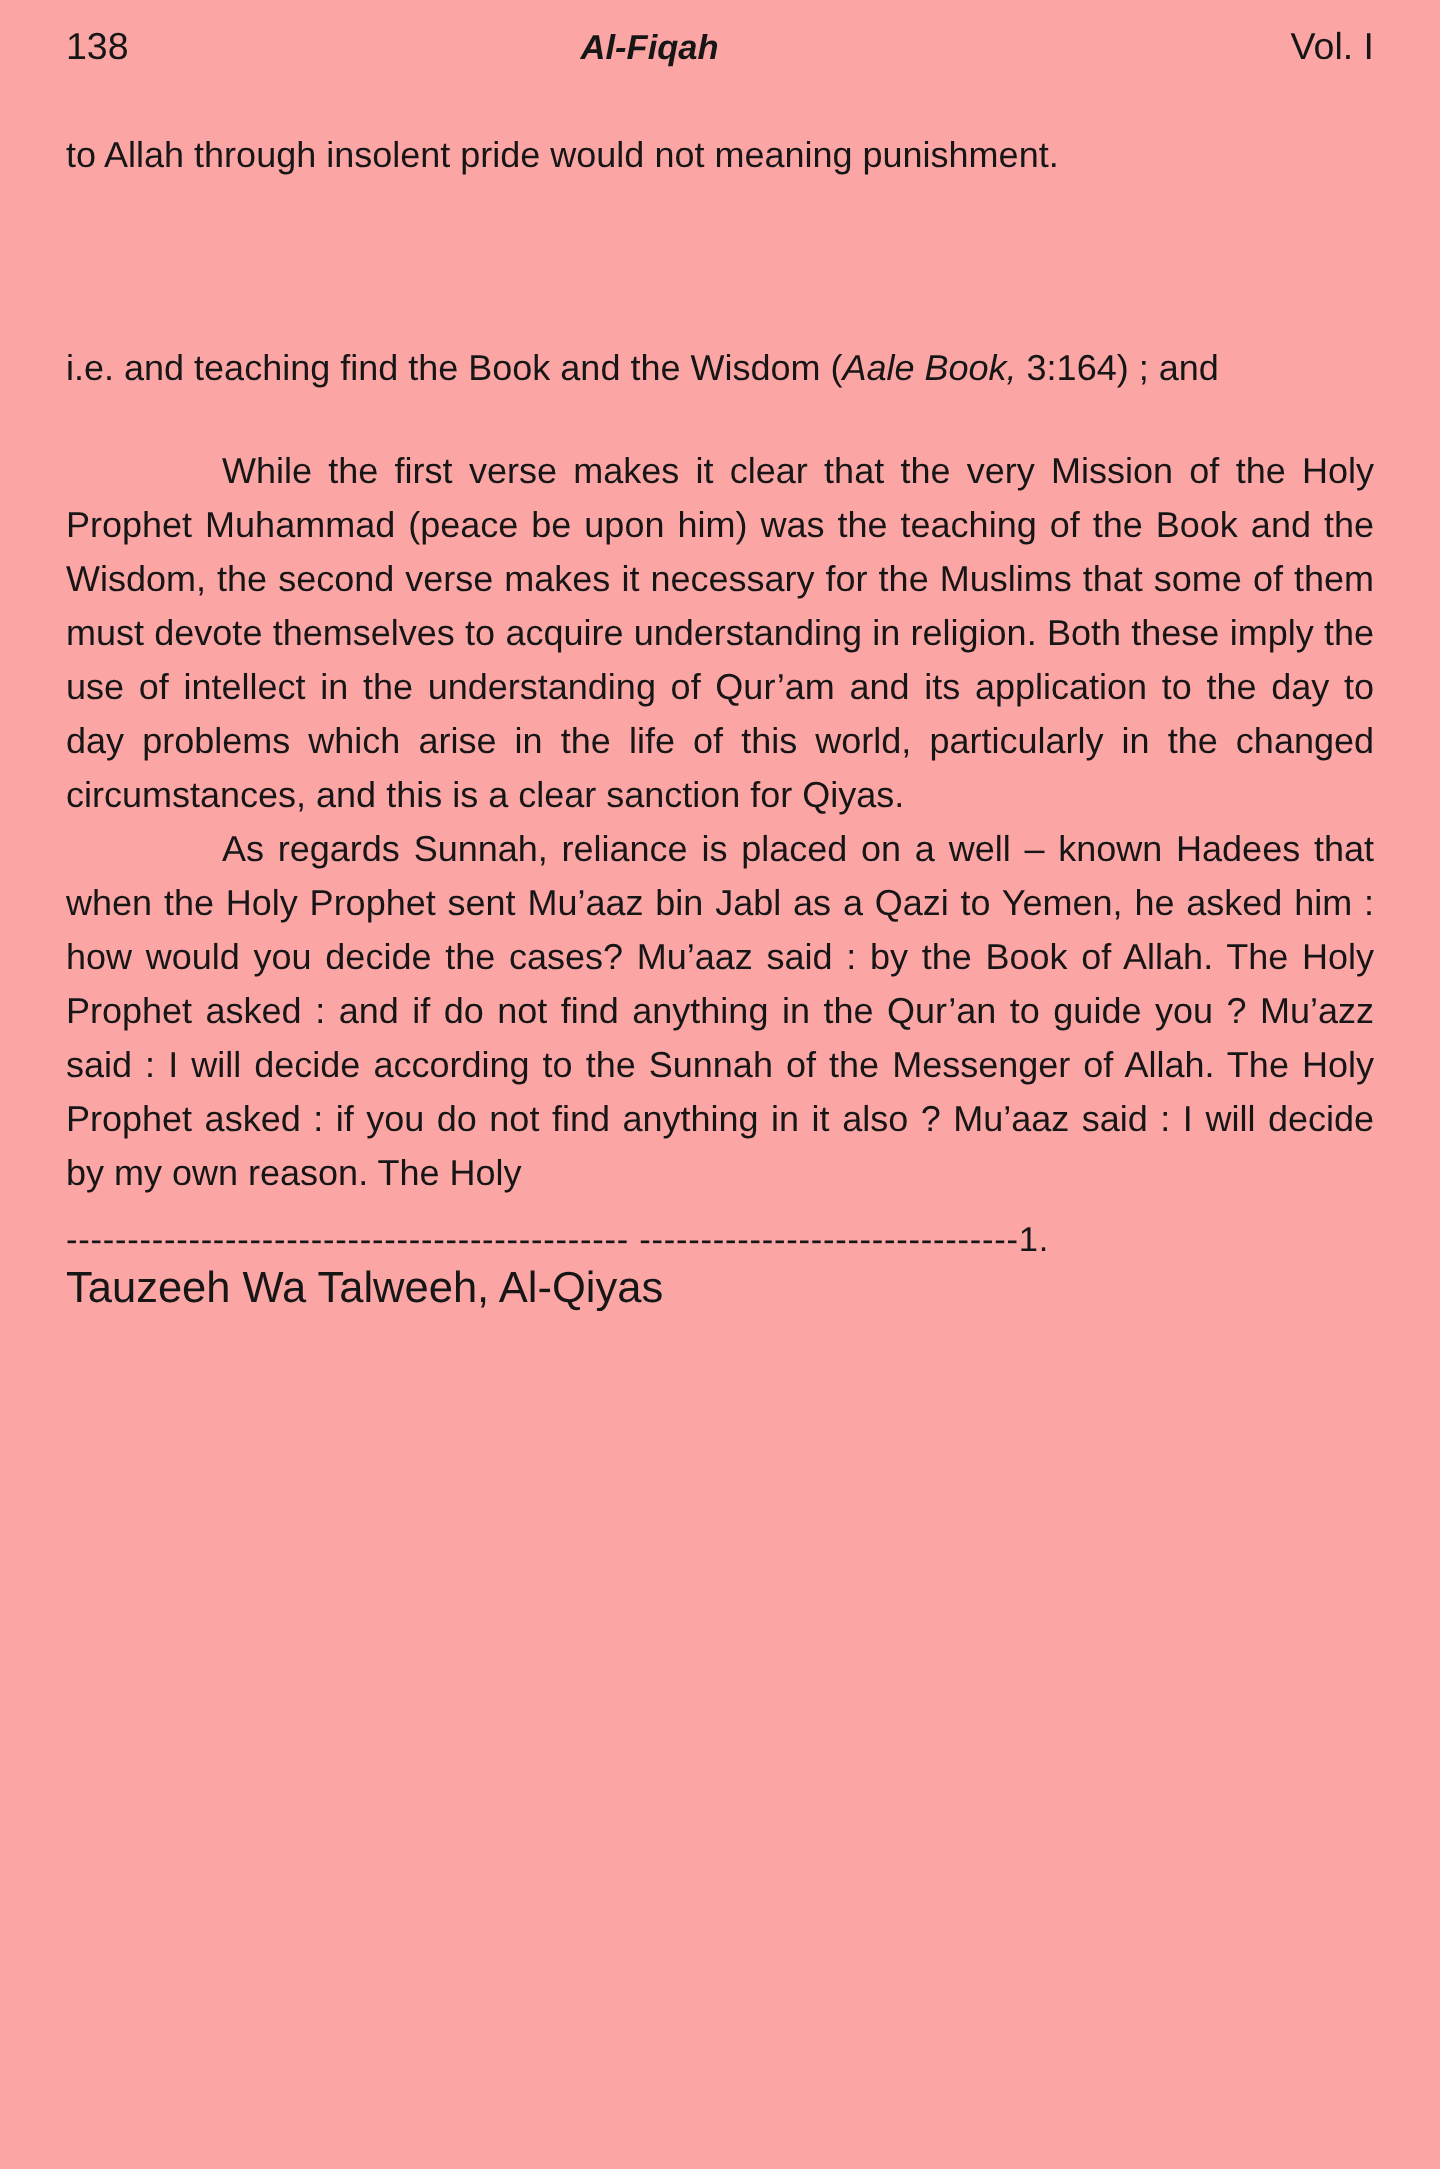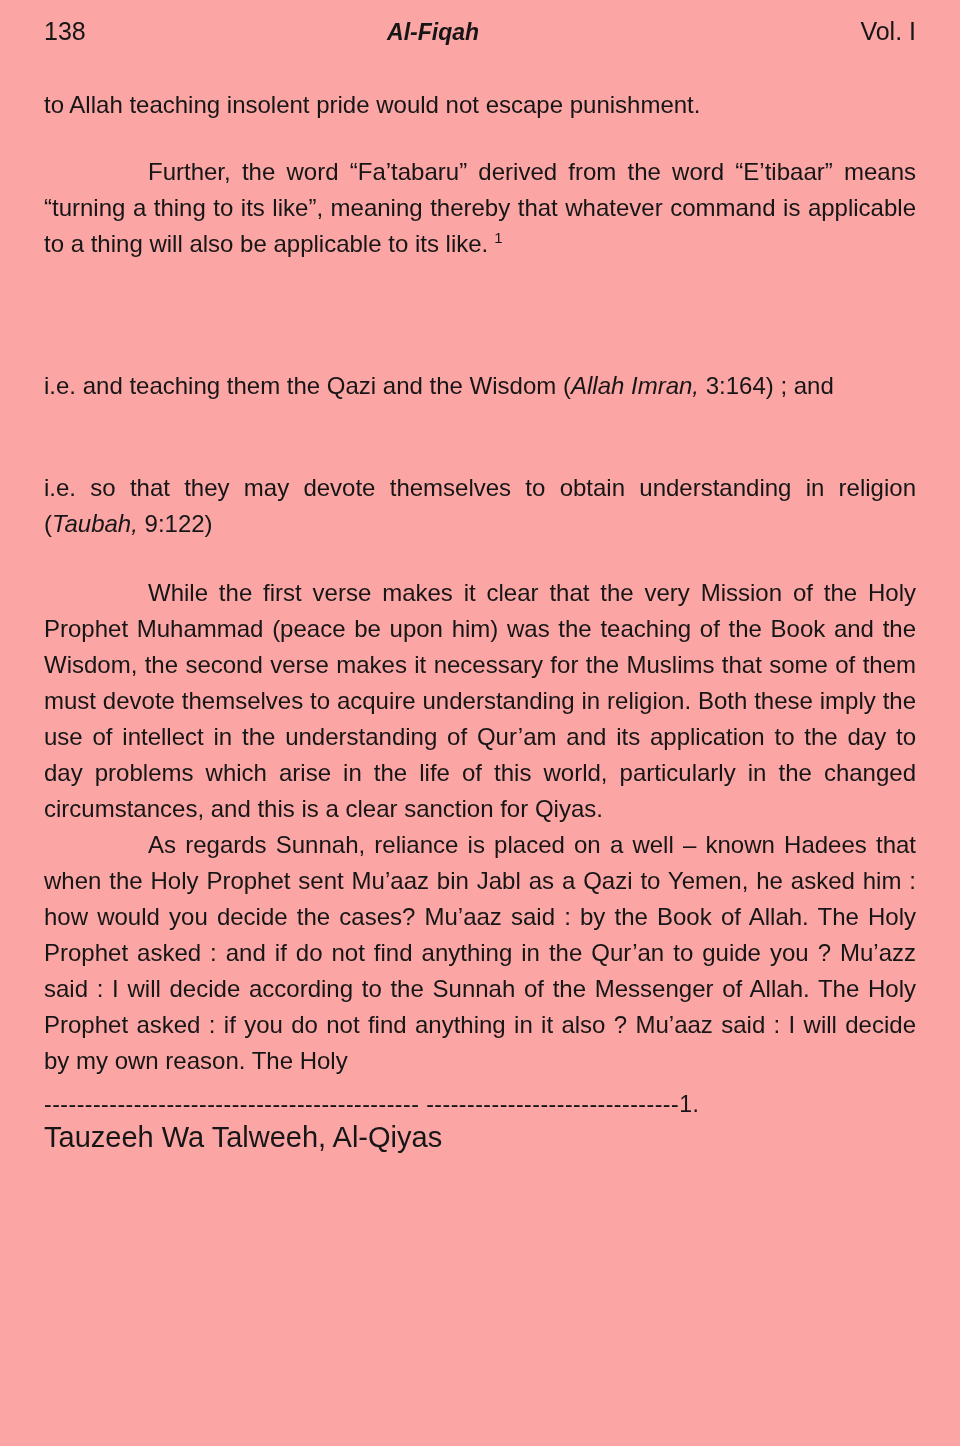--- a/index.html
+++ b/index.html
@@ -69,28 +69,26 @@
 <body>
 
 <div class="page">
 
   <header class="page-header">
     <span>138</span>
     <span class="book-title">Al-Fiqah</span>
     <span>Vol. I</span>
   </header>
 
-  <p class="body-text opening">to Allah teaching insolent pride would not escape punishment.</p>
-
-  <p class="body-text further indented justify"><span>Further, the word “Fa’tabaru” derived from the word “E’tibaar” means “turning a thing to its like”, meaning thereby that whatever command is applicable to a thing will also be applicable to its like.</span><sup class="footnote-ref">1</sup></p>
+  <p class="body-text opening">to Allah through insolent pride would not meaning punishment.</p>
 
 
-  <p class="body-text verse-1 justify"><span>i.e. and teaching them the Qazi and the Wisdom (</span><i class="verse-citation">Allah Imran,</i><span> 3:164) ; and</span></p>
 
-  <p class="body-text verse-2 justify"><span>i.e. so that they may devote themselves to obtain understanding in religion (</span><i class="verse-citation">Taubah,</i><span> 9:122)</span></p>
+  <p class="body-text verse-1 justify"><span>i.e. and teaching find the Book and the Wisdom (</span><i class="verse-citation">Aale Book,</i><span> 3:164) ; and</span></p>
+
 
   <p class="body-text while-para indented justify">While the first verse makes it clear that the very Mission of the Holy Prophet Muhammad (peace be upon him) was the teaching of the Book and the Wisdom, the second verse makes it necessary for the Muslims that some of them must devote themselves to acquire understanding in religion. Both these imply the use of intellect in the understanding of Qur’am and its application to the day to day problems which arise in the life of this world, particularly in the changed circumstances, and this is a clear sanction for Qiyas.</p>
 
   <p class="body-text sunnah-para indented justify">As regards Sunnah, reliance is placed on a well – known Hadees that when the Holy Prophet sent Mu’aaz bin Jabl as a Qazi to Yemen, he asked him : how would you decide the cases? Mu’aaz said : by the Book of Allah. The Holy Prophet asked : and if do not find anything in the Qur’an to guide you ? Mu’azz said : I will decide according to the Sunnah of the Messenger of Allah. The Holy Prophet asked : if you do not find anything in it also ? Mu’aaz said : I will decide by my own reason. The Holy</p>
 
   <div class="footnote-divider">---------------------------------------------- -------------------------------1.</div>
 
   <div class="footnote-text">Tauzeeh Wa Talweeh, Al-Qiyas</div>
 
 </div>

